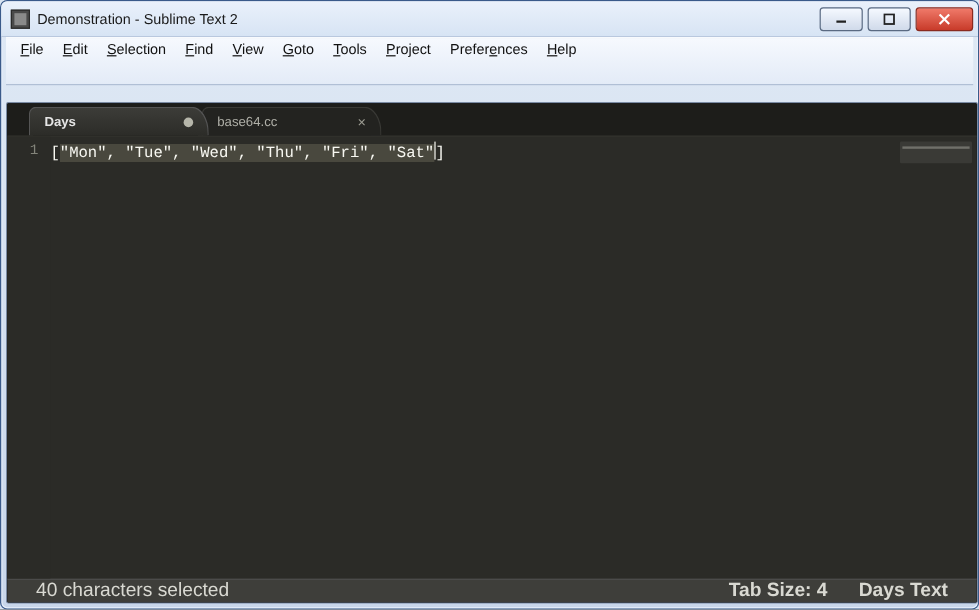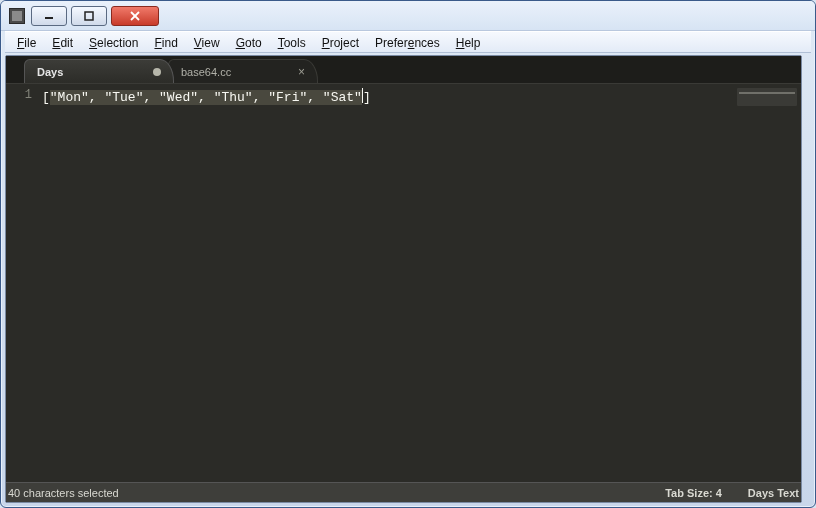--- a/index.html
+++ b/index.html
@@ -44,36 +44,36 @@
   }
   .win-btn.close {
     background: linear-gradient(#f07a6a,#c83b2a);
     border-color:#8a2a1f; color:#fff;
     width:48px;
   }
   .win-btn svg { display:block; }
 
   
   .menubar {
-    height: 22px; display:flex; align-items:flex-end;
+    height: 40px; display:flex; align-items:flex-start;
     padding: 0 4px; font-size:12px;
     background: linear-gradient(#f6f9fe,#e3ebf7);
     border-top:1px solid #fff;
     border-bottom:1px solid #b0bfd5;
-    margin:0 4px 0 4px;
+    margin:0 4px 12px 4px;
   }
   .menuitem {
     padding: 2px 8px; color:#111; cursor:default;
     border-radius:2px;
   }
   .menuitem .ul { text-decoration: underline; }
 
   
   .editor-frame {
-    flex:1; margin: 2px 13px 4px 4px;
+    flex:1; margin: 2px 0 4px 4px;
     background:#000; border:1px solid #7a8aa3;
     border-radius:2px;
     display:flex; flex-direction:column;
     overflow:hidden;
   }
 
   
   .tabbar {
     height:28px; background:#1d1d1a;
     display:flex; align-items:flex-end;
@@ -138,33 +138,34 @@
     content:""; position:absolute; left:2px; top:4px; right:2px; height:2px;
     background:#70706a;
   }
 
   
   .statusbar {
     height:20px;
     background:#3e3e3a;
     border-top:1px solid #555;
     display:flex; align-items:center;
-    color:#d9d9d2; font-size:11px;
-    padding:0 2px;
+    color:#d9d9d2; font-size:16px;
+    padding:0 24px;
   }
   .statusbar .spacer { flex:1; }
   .status-seg { margin-left:26px;font-weight:bold; }
 </style>
 </head>
 <body>
 
 <div class="window">
 
   <div class="titlebar">
     <span class="app-icon"></span>
+    <span class="title">Demonstration - Sublime Text 2</span>
     <div class="win-controls">
       <div class="win-btn">
         <svg width="10" height="10">
             <line x1="1" y1="7" x2="9" y2="7" stroke="#222" stroke-width="2"></line>
           </svg>
       </div>
       <div class="win-btn">
         <svg width="10" height="10">
             <rect x="1" y="1" width="8" height="8" fill="none" stroke="#222" stroke-width="1.5"></rect>
           </svg>

